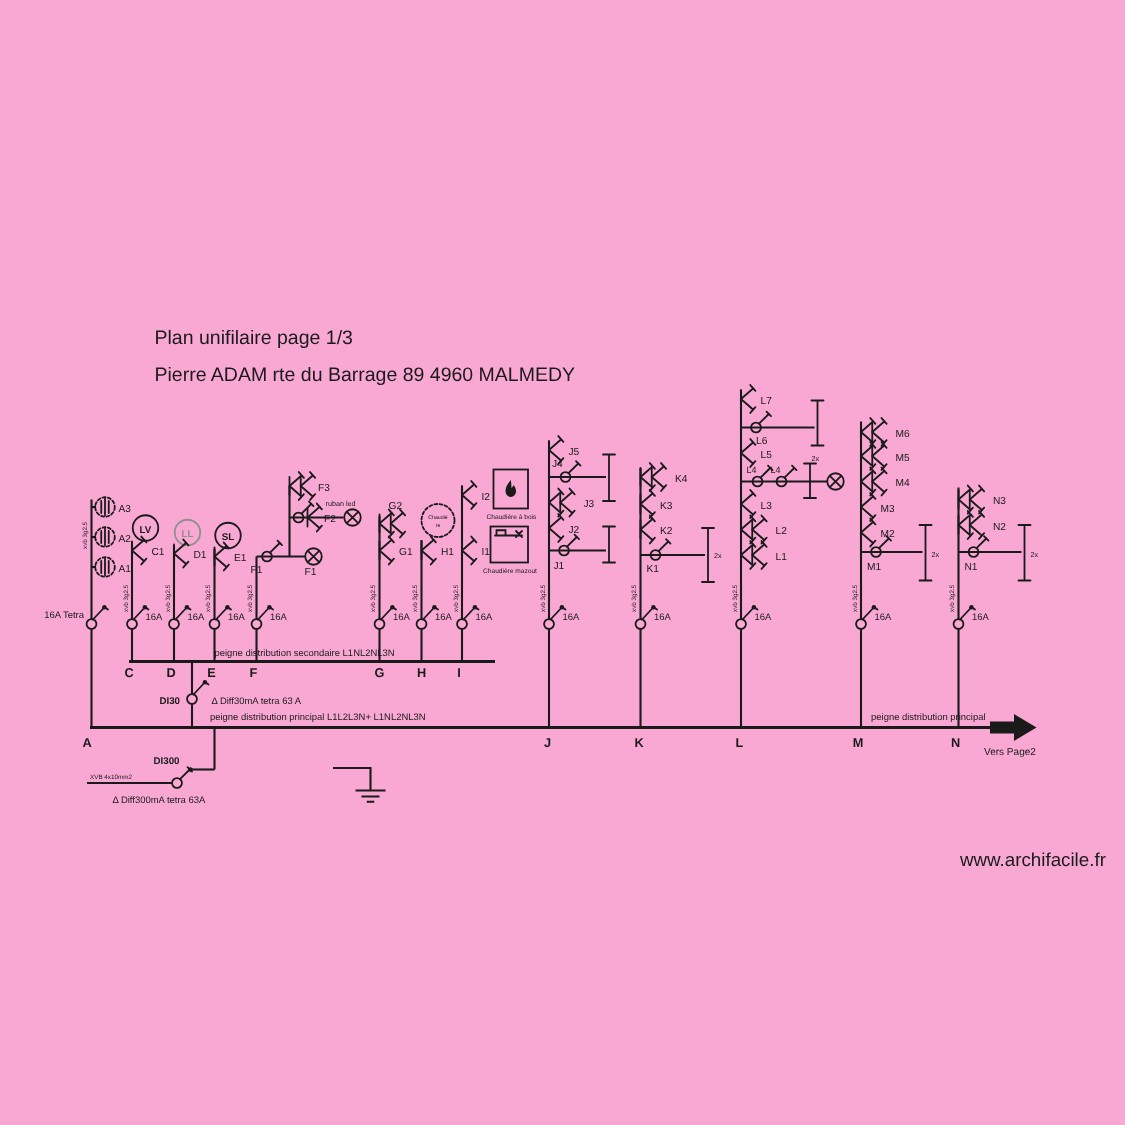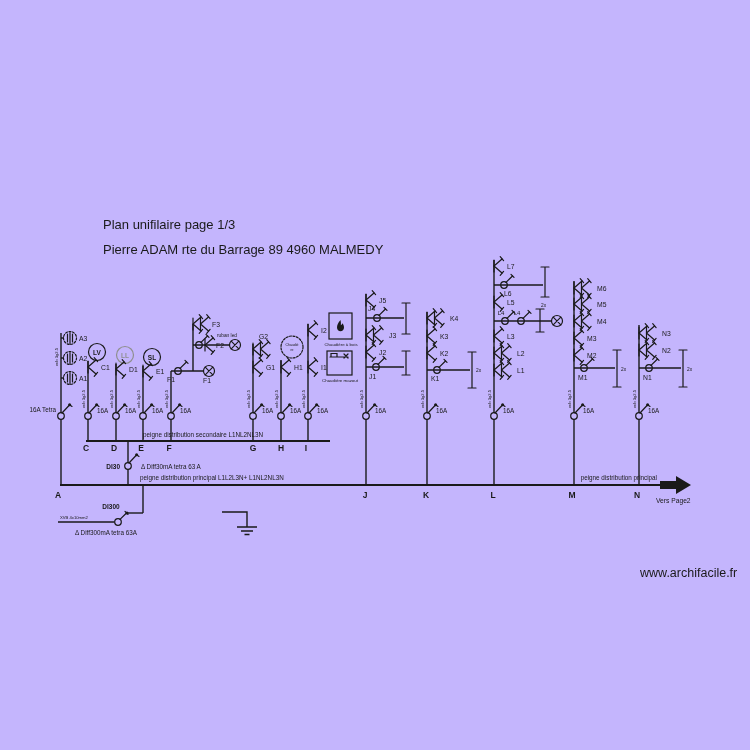--- a/index.html
+++ b/index.html
@@ -1,16 +1,16 @@
 <!DOCTYPE html>
 <html><head>
 <meta charset="utf-8">
 <style>
   html,body{margin:0;padding:0;background:#fff;}
-  #stage{position:relative;width:750px;height:750px;background:#c4b5fd;overflow:hidden;
+  #stage{position:relative;width:750px;height:750px;background:#f9a8d4;overflow:hidden;
          font-family:"Liberation Sans",sans-serif;}
   svg{position:absolute;left:0;top:0;}
   svg text{font-family:"Liberation Sans",sans-serif;fill:#1a1a1a;}
   .ln{stroke:#1a1a1a;stroke-width:1.4;fill:none;}
   .bus{stroke:#1a1a1a;stroke-width:2;fill:none;}
   .sym{stroke:#1a1a1a;stroke-width:1.2;fill:none;stroke-linecap:round;}
   .t68{font-size:6.8px;} .t63{font-size:6.3px;} .t42{font-size:4.2px;}
   .t85{font-size:8.5px;font-weight:bold;} .t63b{font-size:6.5px;font-weight:bold;}
   .t48{font-size:4.8px;} .t44{font-size:4.4px;} .t35{font-size:3.5px;}
   .t67{font-size:6.7px;} .t13{font-size:13px;} .t125{font-size:12.5px;}

